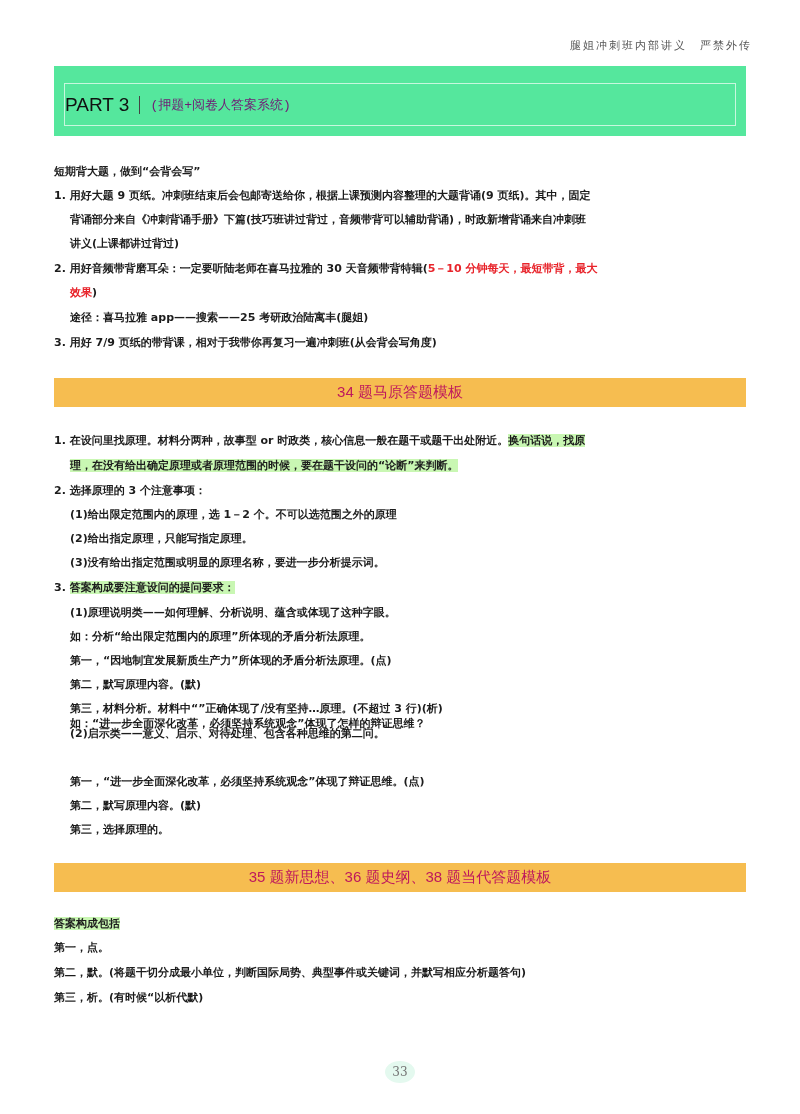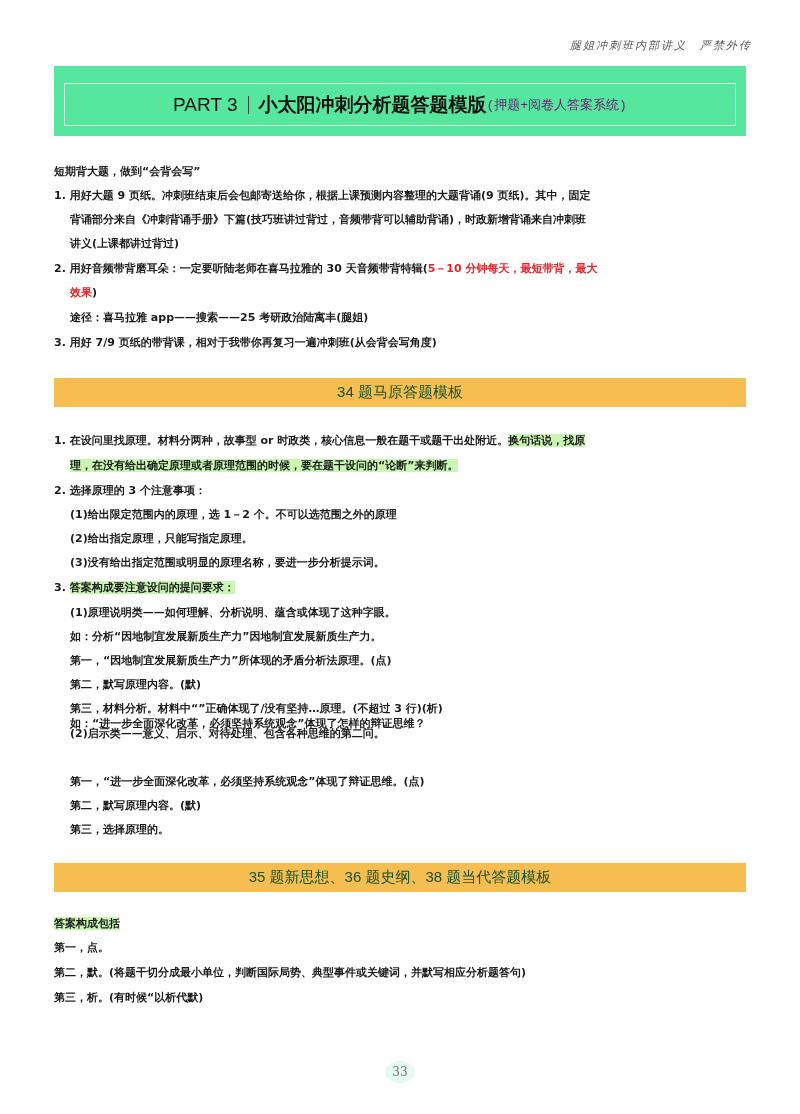--- a/index.html
+++ b/index.html
@@ -3,66 +3,65 @@
 <meta charset="utf-8">
 <style>
   html, body { margin: 0; padding: 0; background: #ffffff; }
   body {
     width: 800px; height: 1114px; position: relative; overflow: hidden;
     font-family: "DejaVu Sans", "Liberation Sans", sans-serif;
     color: #1a1a1a;
   }
   .header-note {
     position: absolute; top: 38px; right: 48px;
-    font-size: 11px; color: #555; letter-spacing: 2px; font-style: italic;
+    font-size: 11px; color: #555; letter-spacing: 2px;
   }
   .banner {
     position: absolute; left: 54px; top: 66px; width: 692px; height: 70px;
     background: #55e79d;
   }
   .banner-inner {
     position: absolute; left: 10px; top: 10px; right: 10px; bottom: 10px;
     border: 1px solid #c8f7de;
-    display: flex; align-items: center; justify-content: center; margin-top: 7px;
+    display: flex; align-items: center;  margin-top: 7px;
   }
   .banner-part { font-family: "Liberation Sans", sans-serif; font-size: 19px; color: #111; }
   .banner-sep { display: inline-block; width: 1px; height: 18px; background: #444; margin: 0 10px; }
   .banner-title { font-size: 19px; font-weight: bold; color: #111; }
   .banner-sub { font-family: Liberation Mono, monospace; font-size: 13px; color: #701a75; }
 
   .line {
     position: absolute; left: 54px; font-size: 11px; line-height: 24px;
     white-space: nowrap; font-weight: bold; color: #1c1c1c;
   }
   .ind { left: 70px; }
   .red { color: #e8242b; }
   .hl { background: #c9f7b3; }
 
   .band {
     position: absolute; left: 54px; width: 692px; height: 29px;
     background: #f6bd50; display: flex; align-items: center; justify-content: center;
-    font-size: 15px; color: #14532d; font-family: "Liberation Sans", sans-serif;
+    font-size: 15px; color: #be185d; font-family: "Liberation Sans", sans-serif;
   }
   .page-num {
     position: absolute; left: 385px; top: 1061px; width: 30px; height: 22px;
     border-radius: 50%; background: #e4f9ef; color: #737373;
     font-family: "DejaVu Serif", serif; font-size: 12px;
     display: flex; align-items: center; justify-content: center;
   }
 </style>
 </head>
 <body>
 
 <div class="header-note">腿姐冲刺班内部讲义　严禁外传</div>
 
 <div class="banner">
   <div class="banner-inner">
     <span class="banner-part">PART 3</span>
     <span class="banner-sep"></span>
-    <span class="banner-title">小太阳冲刺分析题答题模版</span>
     <span class="banner-sub">(押题+阅卷人答案系统)</span>
   </div>
 </div>
 
 <div class="line" style="top:160px">短期背大题，做到“会背会写”</div>
 <div class="line" style="top:184px">1. 用好大题 9 页纸。冲刺班结束后会包邮寄送给你，根据上课预测内容整理的大题背诵(9 页纸)。其中，固定</div>
 <div class="line ind" style="top:208px">背诵部分来自《冲刺背诵手册》下篇(技巧班讲过背过，音频带背可以辅助背诵)，时政新增背诵来自冲刺班</div>
 <div class="line ind" style="top:232px">讲义(上课都讲过背过)</div>
 <div class="line" style="top:257px">
   <span>2. 用好音频带背磨耳朵：一定要听陆老师在喜马拉雅的 30 天音频带背特辑(</span><span class="red">5－10 分钟每天，最短带背，最大</span>
@@ -83,21 +82,21 @@
   <span class="hl">理，在没有给出确定原理或者原理范围的时候，要在题干设问的“论断”来判断。</span>
 </div>
 <div class="line" style="top:479px">2. 选择原理的 3 个注意事项：</div>
 <div class="line ind" style="top:503px">(1)给出限定范围内的原理，选 1－2 个。不可以选范围之外的原理</div>
 <div class="line ind" style="top:527px">(2)给出指定原理，只能写指定原理。</div>
 <div class="line ind" style="top:551px">(3)没有给出指定范围或明显的原理名称，要进一步分析提示词。</div>
 <div class="line" style="top:576px">
   <span>3. </span><span class="hl">答案构成要注意设问的提问要求：</span>
 </div>
 <div class="line ind" style="top:601px">(1)原理说明类——如何理解、分析说明、蕴含或体现了这种字眼。</div>
-<div class="line ind" style="top:625px">如：分析“因地制宜发展新质生产力”因地制宜发展新质生产力。</div>
+<div class="line ind" style="top:625px">如：分析“给出限定范围内的原理”所体现的矛盾分析法原理。</div>
 <div class="line ind" style="top:649px">第一，“因地制宜发展新质生产力”所体现的矛盾分析法原理。(点)</div>
 <div class="line ind" style="top:673px">第二，默写原理内容。(默)</div>
 <div class="line ind" style="top:697px">第三，材料分析。材料中“”正确体现了/没有坚持…原理。(不超过 3 行)(析)</div>
 <div class="line ind" style="top:722px">(2)启示类——意义、启示、对待处理、包含各种思维的第二问。</div>
 <div class="line ind" style="top:712px">如：“进一步全面深化改革，必须坚持系统观念”体现了怎样的辩证思维？</div>
 <div class="line ind" style="top:770px">第一，“进一步全面深化改革，必须坚持系统观念”体现了辩证思维。(点)</div>
 <div class="line ind" style="top:794px">第二，默写原理内容。(默)</div>
 <div class="line ind" style="top:818px">第三，选择原理的。</div>
 
 <div class="band" style="top:863px">

